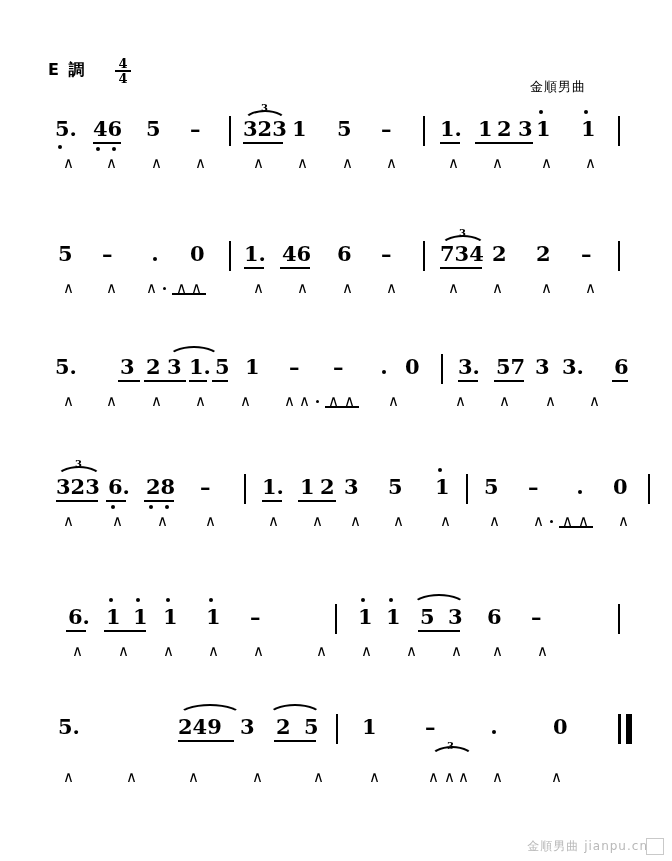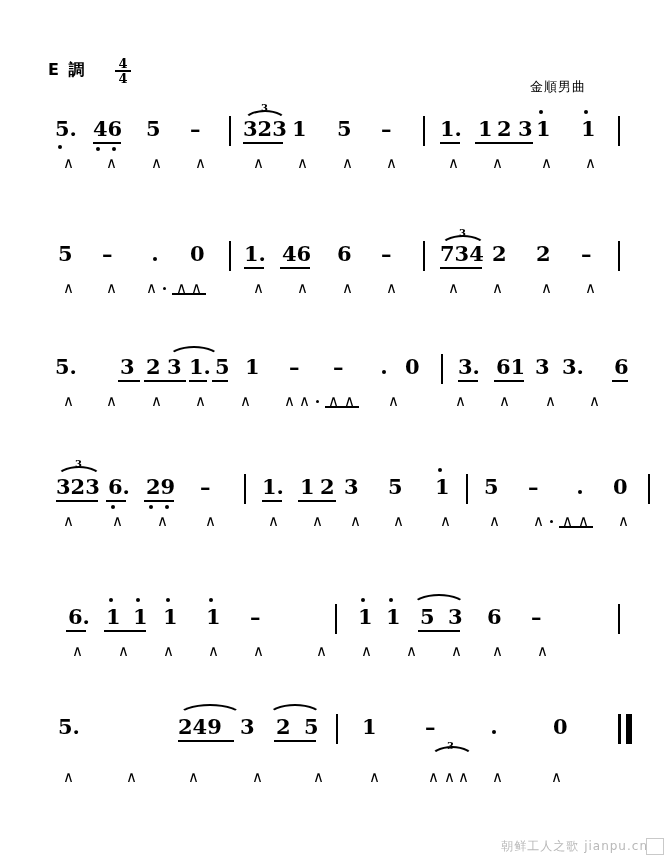--- a/index.html
+++ b/index.html
@@ -204,21 +204,21 @@
     <span class="beam" style="left:189px;top:24px;width:18px;"></span>
     <span class="beam" style="left:212px;top:24px;width:16px;"></span>
     <span class="n" style="left:245px;top:0;">1</span>
     <span class="dash" style="left:289px;top:0;">–</span>
     <span class="dash" style="left:333px;top:0;">–</span>
     <span class="dotmid" style="left:382px;top:14px;"></span>
     <span class="n" style="left:405px;top:0;">0</span>
     <span class="bl" style="left:441px;top:-2px;"></span>
 
     <span class="n" style="left:458px;top:0;">3.</span>
-    <span class="n" style="left:496px;top:0;">61</span>
+    <span class="n" style="left:496px;top:0;">57</span>
     <span class="beam" style="left:458px;top:24px;width:20px;"></span>
     <span class="beam" style="left:494px;top:24px;width:30px;"></span>
     <span class="n" style="left:535px;top:0;">3</span>
     <span class="n" style="left:562px;top:0;">3.</span>
     <span class="n" style="left:614px;top:0;">6</span>
     <span class="beam" style="left:612px;top:24px;width:16px;"></span>
 
     <span class="car" style="left:63px;top:38px;">∧</span>
     <span class="car" style="left:106px;top:38px;">∧</span>
     <span class="car" style="left:151px;top:38px;">∧</span>
@@ -237,21 +237,21 @@
     <span class="car" style="left:589px;top:38px;">∧</span>
   </div>
 
   <div class="system" style="top:476px;height:80px;">
     <span class="trip" style="left:75px;top:-18px;">3</span>
     <span class="slur" style="left:56px;top:-10px;width:42px;"></span>
     <span class="n" style="left:56px;top:0;">323</span>
     <span class="beam" style="left:56px;top:24px;width:42px;"></span>
     <span class="n" style="left:108px;top:0;">6.</span>
     <span class="udot" style="left:111px;top:29px;"></span>
-    <span class="n" style="left:146px;top:0;">29</span>
+    <span class="n" style="left:146px;top:0;">28</span>
     <span class="beam" style="left:106px;top:24px;width:20px;"></span>
     <span class="beam" style="left:144px;top:24px;width:30px;"></span>
     <span class="udot" style="left:149px;top:29px;"></span>
     <span class="udot" style="left:165px;top:29px;"></span>
     <span class="dash" style="left:200px;top:0;">–</span>
     <span class="bl" style="left:244px;top:-2px;"></span>
 
     <span class="n" style="left:262px;top:0;">1.</span>
     <span class="n" style="left:300px;top:0;">1</span>
     <span class="n" style="left:320px;top:0;">2</span>
@@ -355,16 +355,16 @@
     <span class="car" style="left:252px;top:54px;">∧</span>
     <span class="car" style="left:313px;top:54px;">∧</span>
     <span class="car" style="left:369px;top:54px;">∧</span>
     <span class="car" style="left:428px;top:54px;">∧</span>
     <span class="car" style="left:444px;top:54px;">∧</span>
     <span class="car" style="left:458px;top:54px;">∧</span>
     <span class="car" style="left:492px;top:54px;">∧</span>
     <span class="car" style="left:551px;top:54px;">∧</span>
   </div>
 
-  <div class="watermark" style="right:24px;">朝鲜工人之歌 jianpu.cn</div>
+  <div class="watermark" style="right:24px;">金順男曲 jianpu.cn</div>
   <div class="wm-box"></div>
 
 </div>
 
 </body></html>

